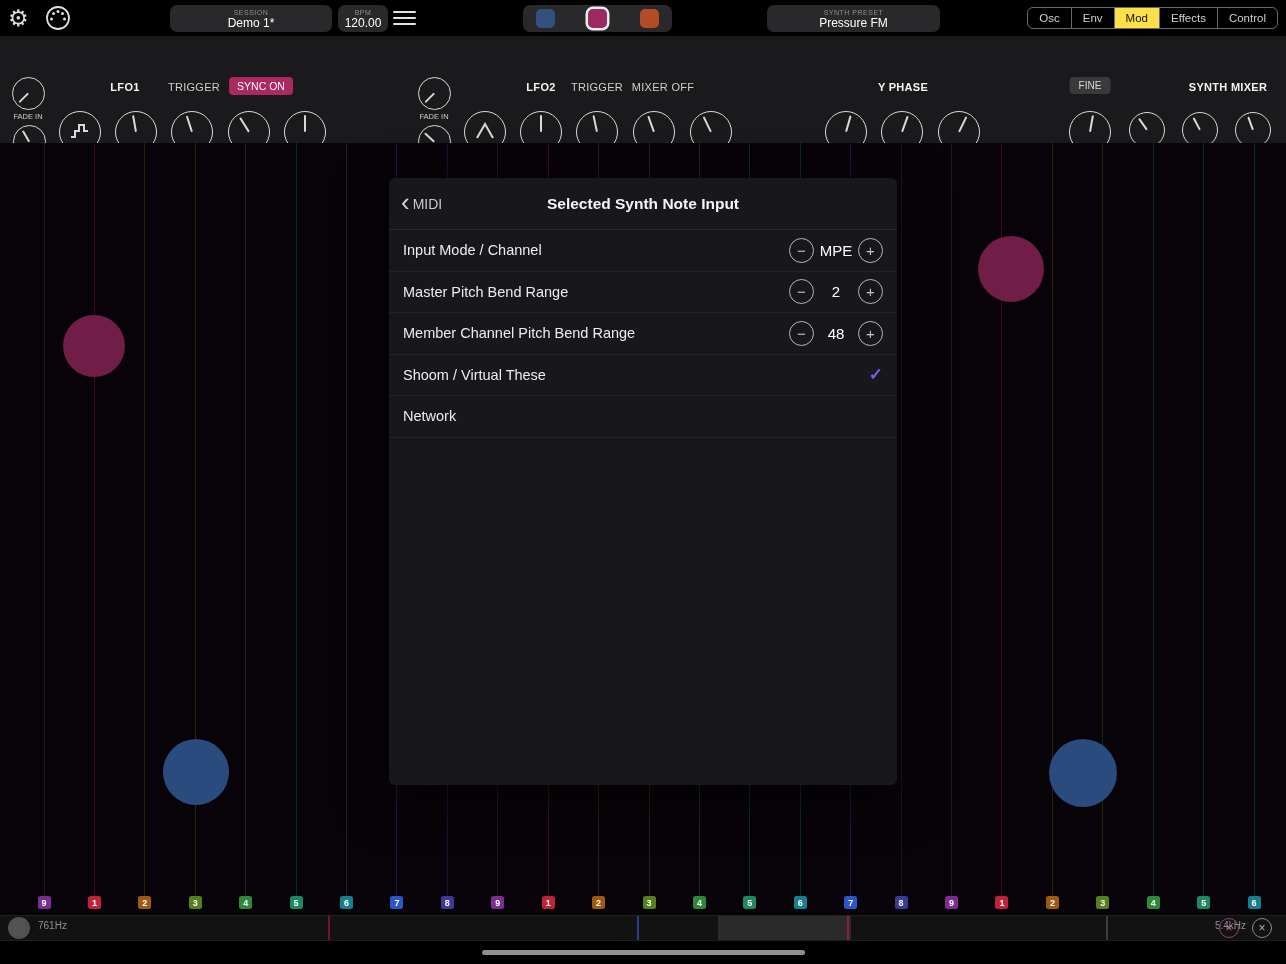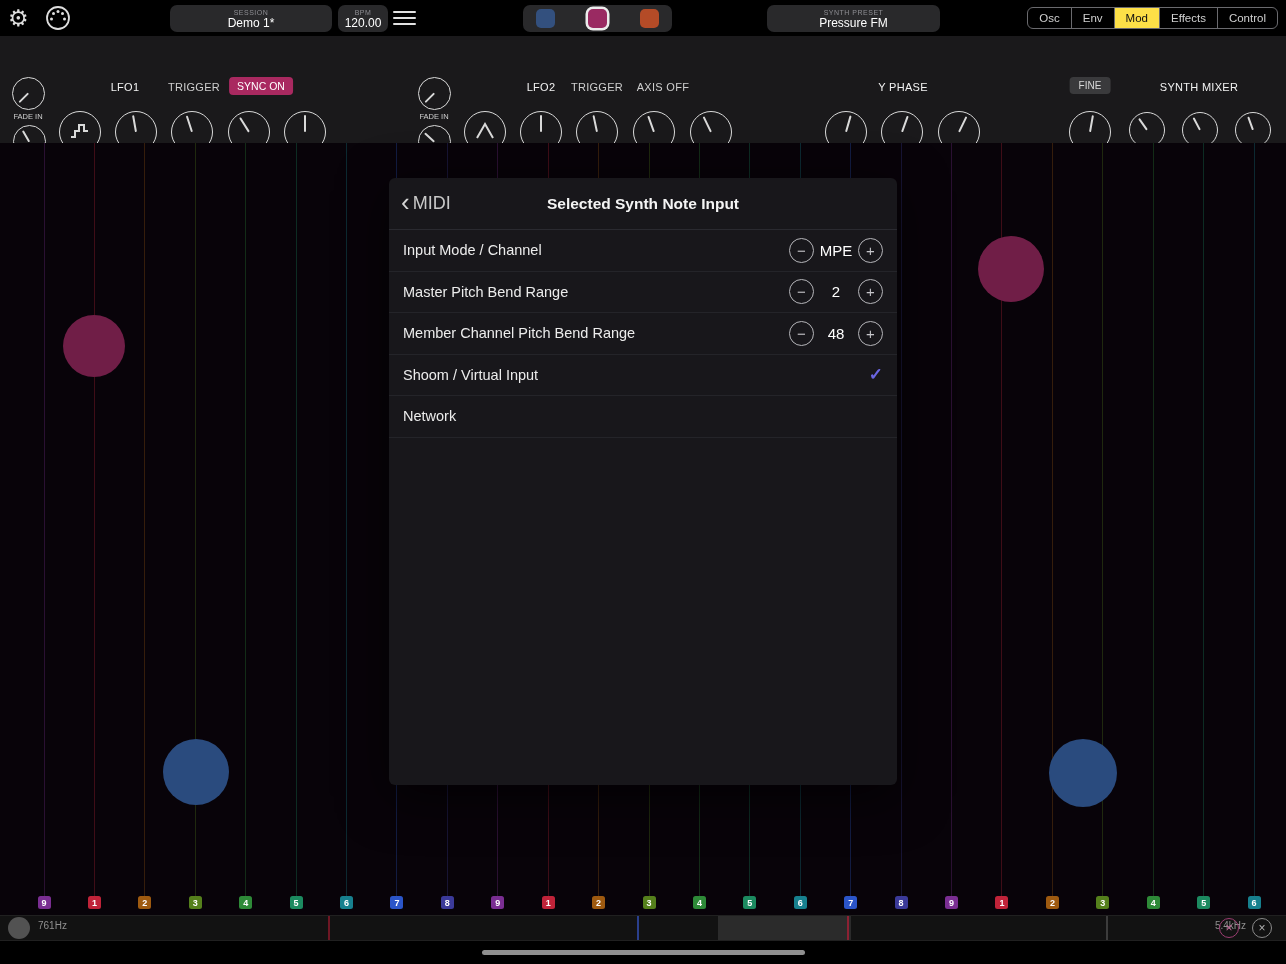--- a/index.html
+++ b/index.html
@@ -30,21 +30,21 @@
     border:1px solid #6a6a6e;border-radius:6px;overflow:hidden}
   .tab{padding:0 11px;font-size:11.5px;color:#d0d0d0;display:flex;align-items:center;
     border-right:1px solid #6a6a6e;white-space:nowrap}
   .tab:last-child{border-right:none}
   .tab.active{background:#fde047;color:#111}
 
   
   .knob-panel{position:absolute;top:36px;left:0;width:1286px;height:107px;background:#1a191b}
   .phead{position:absolute;top:45px;transform:translateX(-50%);font-size:11px;
     color:#cfcfcf;letter-spacing:.3px;white-space:nowrap}
-  .phead.bold{font-weight:normal;color:#f2f2f2}
+  .phead.bold{font-weight:bold;color:#f2f2f2}
   .sync-pill{position:absolute;top:41px;transform:translateX(-50%);background:#a92960;
     color:#fff;padding:3px 8px;border-radius:4px;font-size:10.5px;white-space:nowrap}
   .fine-pill{position:absolute;top:41px;transform:translateX(-50%);background:#3a3a3c;
     color:#d8d8d8;padding:3px 9px;border-radius:4px;font-size:10px}
   .kunit{position:absolute;width:70px;display:flex;flex-direction:column;align-items:center}
   .knob{border:1.6px solid #d9d9d9;border-radius:50%;position:relative}
   .ptr{position:absolute;left:50%;top:3px;width:2px;margin-left:-1px;background:#d9d9d9;
     transform-origin:50% 100%;border-radius:1px}
   .klabel{margin-top:5px;font-size:10px;color:#d0d0d0;white-space:nowrap}
   .klabel.small{font-size:7.5px;margin-top:2px}
@@ -57,21 +57,21 @@
     color:#fff;font-size:9px;font-weight:bold;display:flex;align-items:center;justify-content:center}
   .pad{position:absolute;border-radius:50%}
 
   
   .dialog{position:absolute;left:389px;top:178px;width:508px;height:607px;background:#18171b;
     border-radius:6px;z-index:10;box-shadow:0 12px 50px rgba(0,0,0,.65);overflow:hidden}
   .dlg-header{height:52px;display:flex;align-items:center;justify-content:center;
     position:relative;border-bottom:1px solid #2a2a30}
   .back{position:absolute;left:12px;display:flex;align-items:center;gap:3px;color:#c9c9c9}
   .chev{font-size:26px;line-height:22px;color:#d4d4d4;margin-top:-4px}
-  .back-label{font-size:18px}
+  .back-label{font-size:14px}
   .dlg-title{font-size:15.5px;font-weight:bold;color:#f4f4f4}
   .drow{height:41.5px;display:flex;align-items:center;justify-content:space-between;
     padding:0 14px;border-bottom:1px solid #242429}
   .row-label{font-size:14.5px;color:#ececec}
   .stepper{display:flex;align-items:center}
   .step-btn{width:25px;height:25px;border:1.5px solid #b5b5b9;border-radius:50%;color:#c5c5c9;
     display:flex;align-items:center;justify-content:center;font-size:15px;line-height:1}
   .step-val{width:44px;text-align:center;font-size:15px;color:#fff}
   .sec-bar{height:21px;background:#37373c;display:flex;align-items:center;
     justify-content:space-between;padding:0 10px}
@@ -157,26 +157,26 @@
     </div>
 </div>
 
 <div class="knob-panel" id="knob-layer">
   <div class="phead bold" style="left:125px">LFO1</div>
   <div class="phead" style="left:194px">TRIGGER</div>
   <div class="sync-pill" style="left:261px">SYNC ON</div>
 
   <div class="phead bold" style="left:541px">LFO2</div>
   <div class="phead" style="left:597px">TRIGGER</div>
-  <div class="phead" style="left:663px">AXIS OFF</div>
+  <div class="phead" style="left:663px">MIXER OFF</div>
 
   <div class="phead bold" style="left:903px">Y PHASE</div>
 
   <div class="fine-pill" style="left:1090px">FINE</div>
-  <div class="phead bold" style="left:1199px">SYNTH MIXER</div>
+  <div class="phead bold" style="left:1228px">SYNTH MIXER</div>
 <div class="kunit" style="left: -7px; top: 40.5px;">
       <div class="knob" style="height: 33px; width: 33px;">
         <div class="ptr" style="height: 12.5px; transform: rotate(-135deg);"></div>
       </div>
       <div class="klabel small">FADE IN</div>
     </div>
     <div class="kunit" style="left: -6px; top: 88.5px;">
       <div class="knob" style="height: 33px; width: 33px;">
         <div class="ptr" style="height: 12.5px; transform: rotate(-30deg);"></div>
       </div>
@@ -394,21 +394,21 @@
         </div>
       </div>
     </div>
 
 
 
 
 
   <div id="source-rows">
       <div class="drow">
-        <span class="row-label">Shoom / Virtual Input</span>
+        <span class="row-label">Shoom / Virtual These</span>
         <span class="check">✓</span>
       </div>
       <div class="drow">
         <span class="row-label">Network</span>
       </div>
     </div>
 </div>
 
 <div class="freq-strip" id="freq-strip">
     <div class="freq-window" style="left: 718px; width: 133px;"></div>

